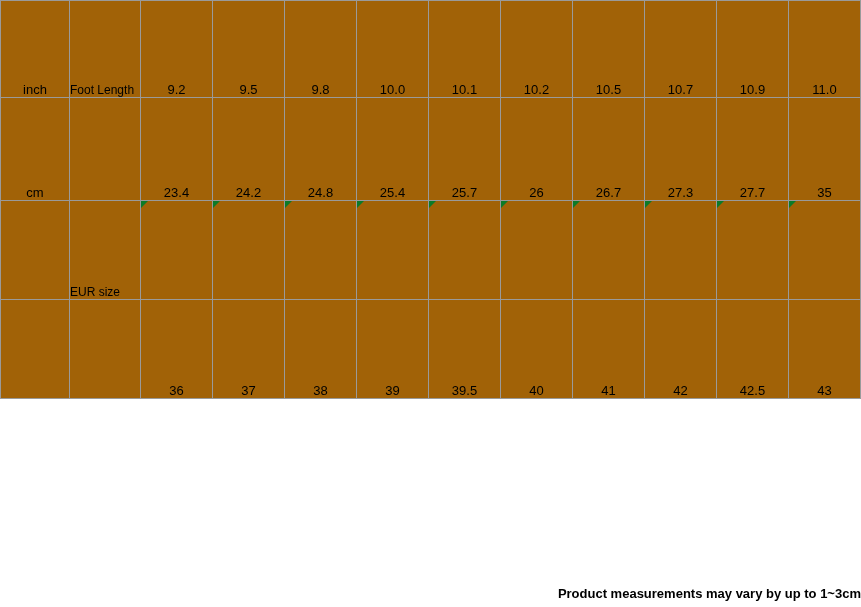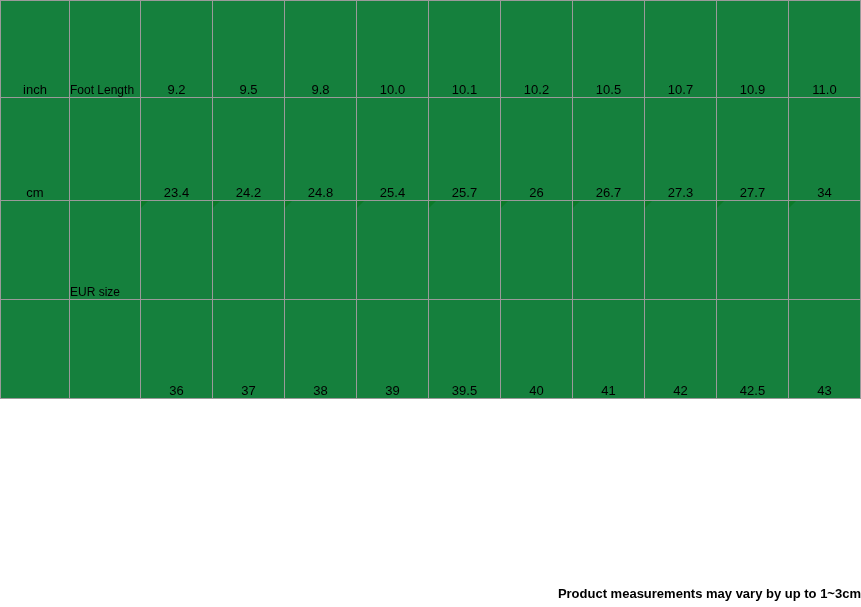--- a/index.html
+++ b/index.html
@@ -25,21 +25,21 @@
   table.size-table {
     border-collapse: collapse;
     table-layout: fixed;
     width: 861px;
     font-size: 13px;
   }
   table.size-table td {
     border: 1px solid #9a9a9a;
     padding: 0;
     vertical-align: bottom;
-    background: #15803d;
+    background: #a16207;
   }
   
   col.c-label { width: 69px; }
   col.c-metric { width: 71px; }
   col.c-val { width: 72px; }
 
   td.label-cell {
     background: #efefef;
     text-align: center;
     vertical-align: middle;
@@ -135,21 +135,21 @@
         <td class="empty-cell"></td>
         <td class="val-cell">23.4</td>
         <td class="val-cell">24.2</td>
         <td class="val-cell">24.8</td>
         <td class="val-cell">25.4</td>
         <td class="val-cell">25.7</td>
         <td class="val-cell">26</td>
         <td class="val-cell">26.7</td>
         <td class="val-cell">27.3</td>
         <td class="val-cell">27.7</td>
-        <td class="val-cell">34</td>
+        <td class="val-cell">35</td>
       </tr>
 
       <tr class="r-eur-top">
         <td class="empty-cell"></td>
         <td class="metric-cell">EUR size</td>
         <td class="tri-wrap">
             <span class="tri"></span>
           </td>
         <td class="tri-wrap">
             <span class="tri"></span>

